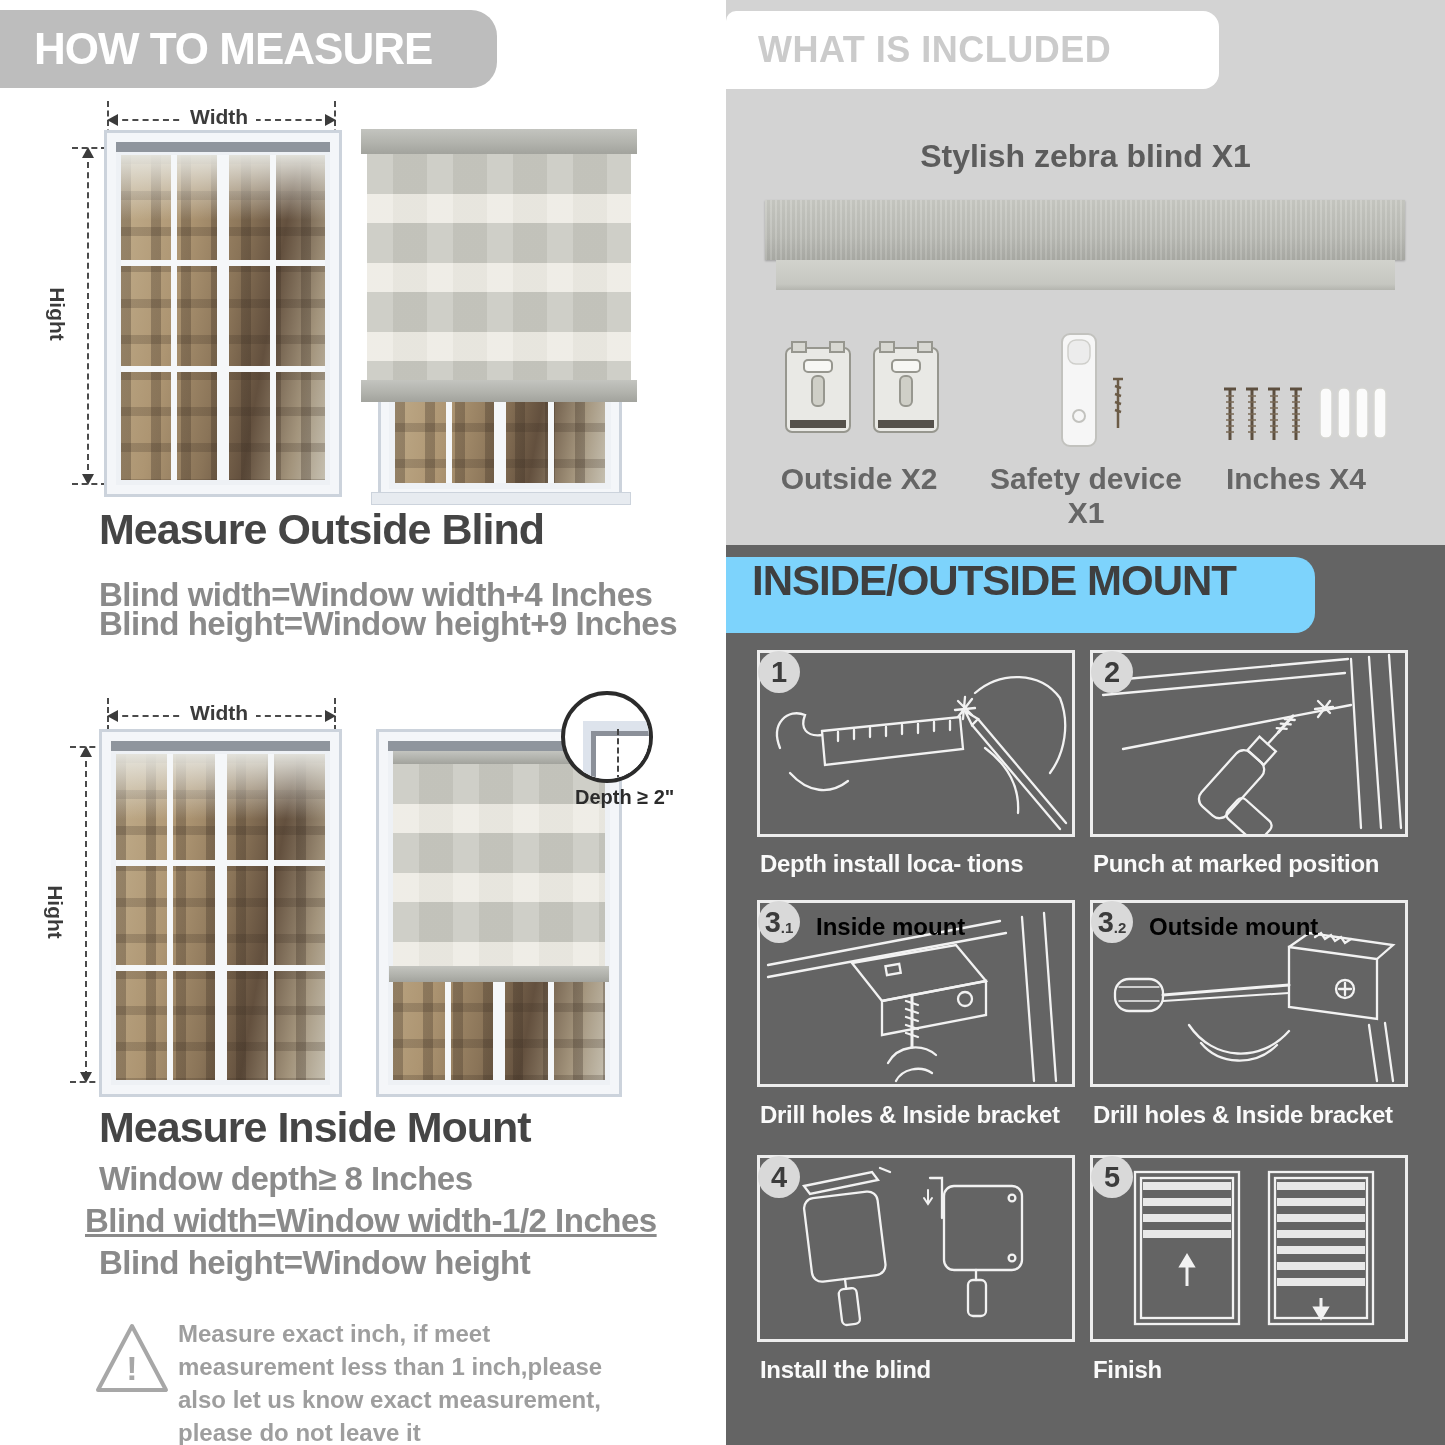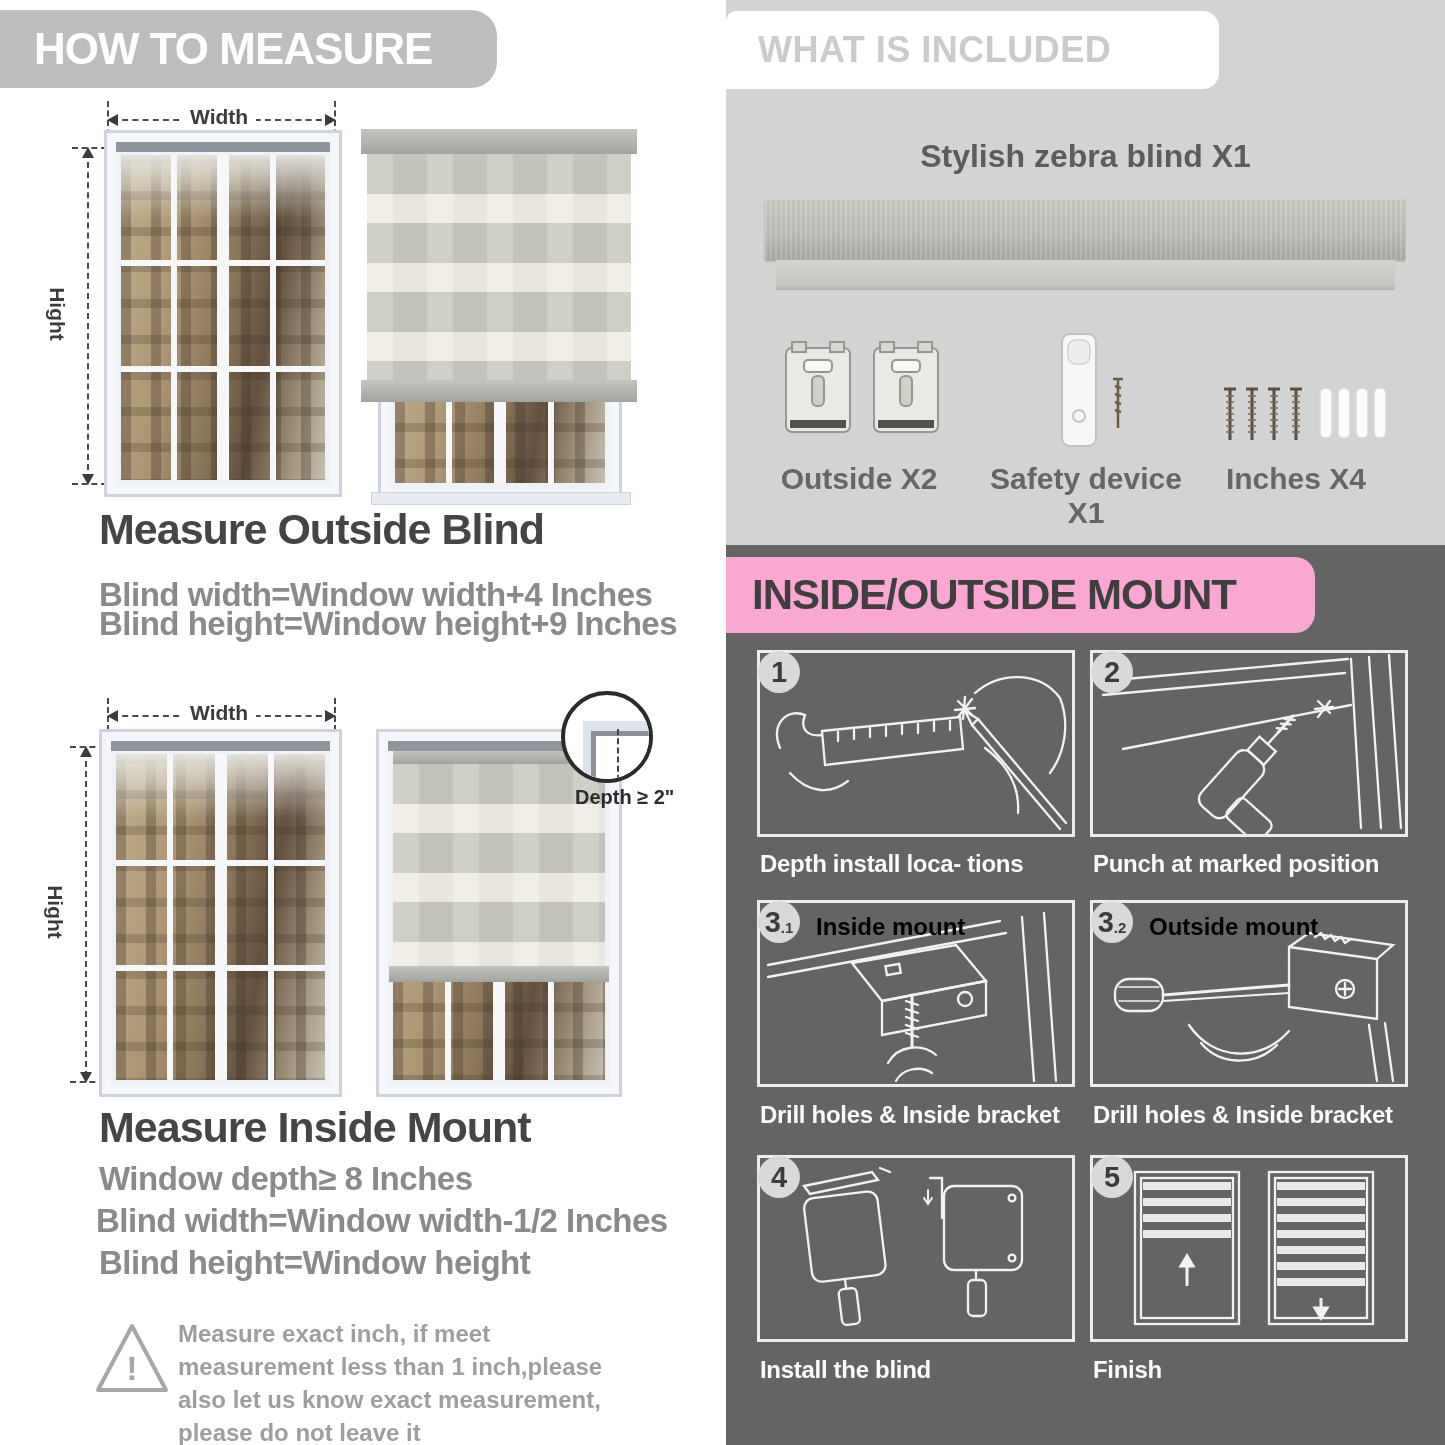--- a/index.html
+++ b/index.html
@@ -66,22 +66,22 @@
   .headrail{position:absolute;left:39px;top:200px;width:640px;height:60px;
       background:
         repeating-linear-gradient(90deg, rgba(255,255,255,.10) 0 2px, rgba(0,0,0,.03) 2px 5px),
         linear-gradient(180deg,#c9cac4 0%,#bcbdb7 60%,#abaca6 100%);
       box-shadow:0 1px 2px rgba(0,0,0,.25);}
   .underrail{position:absolute;left:50px;top:260px;width:619px;height:30px;
       background:linear-gradient(180deg,#d2d3cd 0%,#c6c7c1 80%,#b4b5af 100%);}
   .item-label{position:absolute;top:462px;color:#666666;font-weight:bold;font-size:30px;text-align:center;}
   
   #mount{position:absolute;left:6px;top:545px;width:719px;height:900px;background:#646464;}
-  .mo-box{position:absolute;left:0;top:12px;width:589px;height:76px;background:#f9a8d4;
-          border-radius:0 20px 20px 0;display:flex;align-items:center;}
+  .mo-box{position:absolute;left:0;top:12px;width:589px;height:76px;background:#7dd3fc;
+          border-radius:0 20px 20px 0;display:flex;align-items:flex-start;}
   .mo-box span{color:#3f3f3f;font-weight:bold;font-size:42px;letter-spacing:-1px;padding-left:26px;}
   .step-panel{position:absolute;width:318px;height:187px;border:3px solid #ededed;box-sizing:border-box;
               background:#646464;}
   .badge{position:absolute;left:-2px;top:-2px;width:42px;height:42px;border-radius:50%;background:#d9d9d9;
          color:#3c3c3c;font-weight:bold;font-size:29px;display:flex;align-items:center;justify-content:center;}
   .badge small{font-size:15px;font-weight:bold;margin-top:10px;}
   .panel-label{position:absolute;left:56px;top:10px;color:#000000;font-weight:bold;font-size:24px;}
   .step-caption{position:absolute;color:#fafafa;font-weight:bold;font-size:24px;letter-spacing:-0.3px;}
   .stepsvg{position:absolute;left:0;top:0;width:100%;height:100%;}
   .stripebar{fill:rgba(255,255,255,.85);}
@@ -167,21 +167,21 @@
 
     <div class="callout" style="left:561px;top:691px;">
       <div style="position:absolute;left:18px;top:26px;width:70px;height:60px;background:#dde3ec;"></div>
       <div style="position:absolute;left:26px;top:36px;width:60px;height:50px;background:#fff;border-top:5px solid #8b9099;border-left:5px solid #8b9099;"></div>
       <div style="position:absolute;left:52px;top:34px;height:52px;border-left:2px dashed #444;"></div>
     </div>
     <div class="depth-label" style="left:575px;top:786px;">Depth ≥ 2"</div>
 
     <div class="sec-title" style="left:99px;top:1103px;text-align:right;">Measure Inside Mount</div>
     <div class="sec-line" style="left:99px;top:1160px;">Window depth≥ 8 Inches</div>
-    <div class="sec-line" style="left:96px;top:1202px;">Blind width=Window width-1/2 Inches</div>
+    <div class="sec-line" style="left:85px;top:1202px;text-decoration:underline;">Blind width=Window width-1/2 Inches</div>
     <div class="sec-line" style="left:99px;top:1244px;">Blind height=Window height</div>
 
     <svg style="position:absolute;left:94px;top:1322px;" width="76" height="72" viewBox="0 0 76 72">
       <polygon points="38,4 72,68 4,68" fill="none" stroke="#a7a7a7" stroke-width="4" stroke-linejoin="round"></polygon>
       <text x="38" y="58" text-anchor="middle" font-size="34" font-weight="bold" fill="#a7a7a7" font-family="Liberation Sans, sans-serif">!</text>
     </svg>
     <div class="warn-text" style="left:178px;top:1318px;">Measure exact inch, if meet measurement less than 1 inch,please also let us know exact measurement, please do not leave it</div>
   </div>
 
   <div id="right-col">

